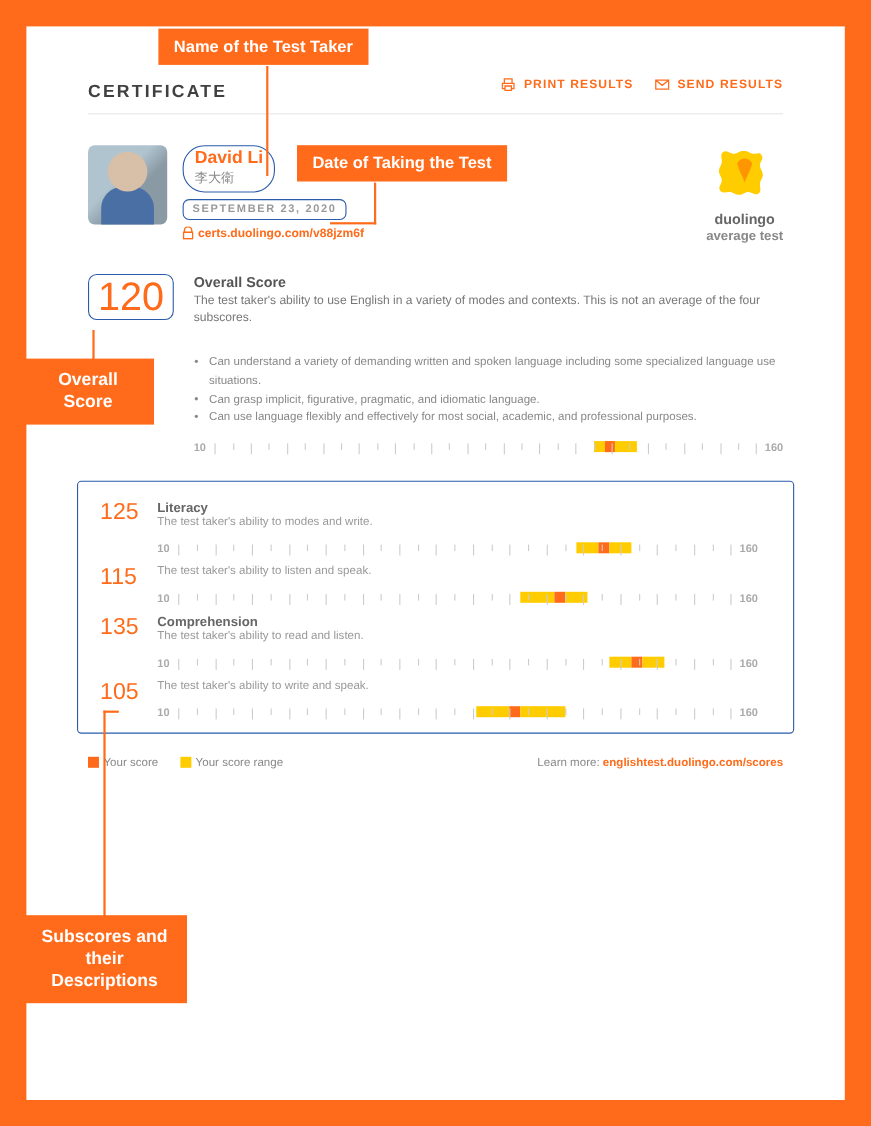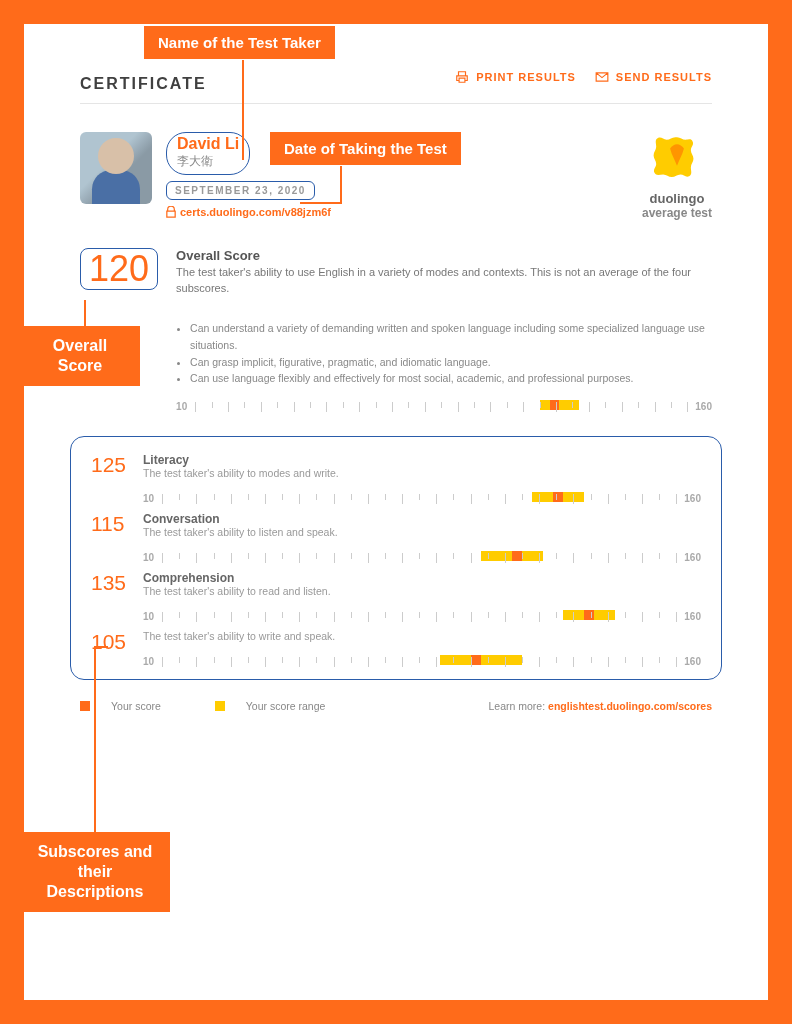--- a/index.html
+++ b/index.html
@@ -161,22 +161,22 @@
     background: #ff6b1a;
   }
   .range-mark {
     position: absolute;
     top: -2px;
     height: 10px;
     background: #ffcc00;
   }
   .subscores {
     border: 1.5px solid #2a5caa;
-    border-radius: 14px;
-    padding: 16px 20px 4px 20px;
+    border-radius: 4px;
+    padding: 16px 32px 4px 20px;
     margin-top: 24px;
     margin-left: -10px;
     margin-right: -10px;
   }
   .subscore-item {
     display: flex;
     align-items: flex-start;
     margin-bottom: 8px;
   }
   .sub-score {
@@ -185,21 +185,21 @@
     font-size: 21px;
     color: #ff6b1a;
     font-weight: 400;
   }
   .sub-desc { flex: 1; margin-left: 8px; }
   .sub-title { font-weight: 700; font-size: 12px; color: #666; }
   .sub-text { font-size: 10.5px; color: #999; }
   .legend {
     display: flex;
     align-items: center;
-    gap: 21px;
+    gap: 4px;
     margin-top: 20px;
     font-size: 10.5px;
     color: #888;
   }
   .legend-swatch { width: 10px; height: 10px; display: inline-block; }
   .legend .learn-more { margin-left: auto; }
   .legend .learn-more a { color: #ff6b1a; font-weight: 600; text-decoration: none; }
 
   
   .callout {
@@ -380,21 +380,20 @@
               <span class="tick major" style="left: 100%;"></span>
             </div>
           <span class="scale-max">160</span>
         </div>
       </div>
     </div>
 
     <div class="subscore-item">
       <div class="sub-score">115</div>
       <div class="sub-desc">
-        <div class="sub-title">Conversation</div>
         <div class="sub-text">The test taker's ability to listen and speak.</div>
         <div class="scale-bar">
           <span class="scale-min">10</span>
           <div class="ticks">
             <span class="range-mark" style="left:62%; width:6%;"></span>
             <span class="score-mark" style="left:68%; width:2%;"></span>
             <span class="range-mark" style="left:70%; width:4%;"></span>
           <span class="tick major" style="left: 0%;"></span>
               <span class="tick" style="left: 3.33333%;"></span>
               <span class="tick major" style="left: 6.66667%;"></span>

